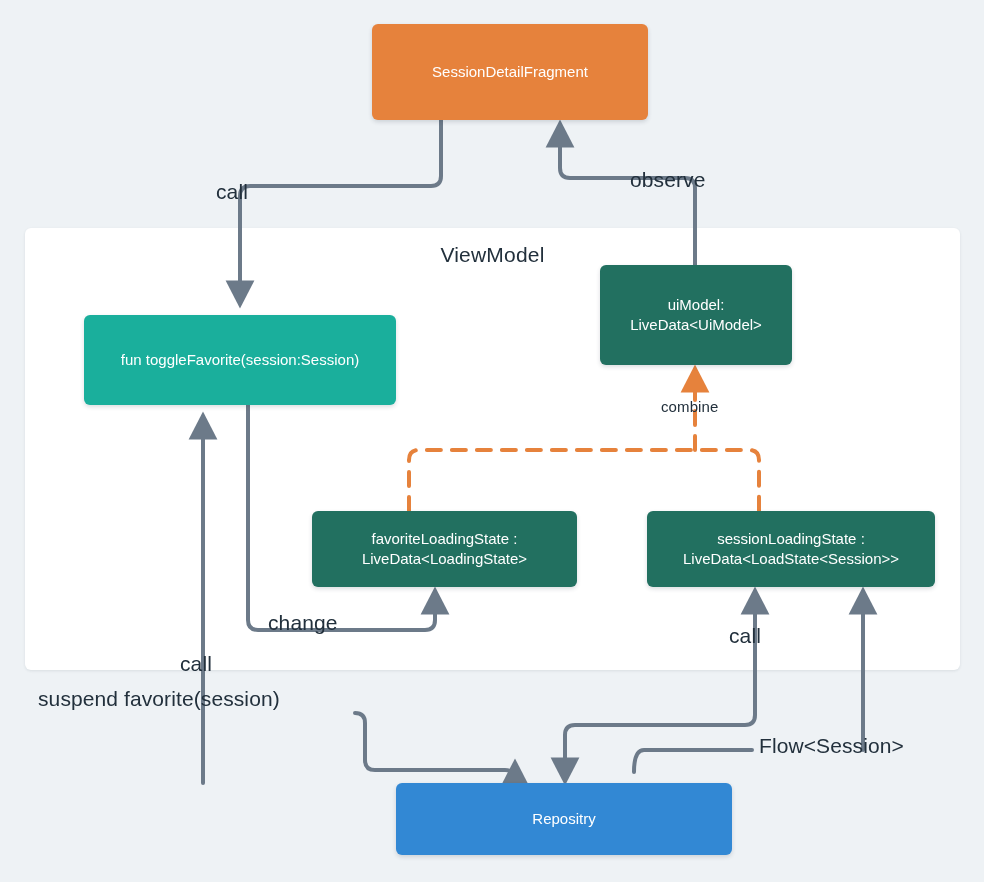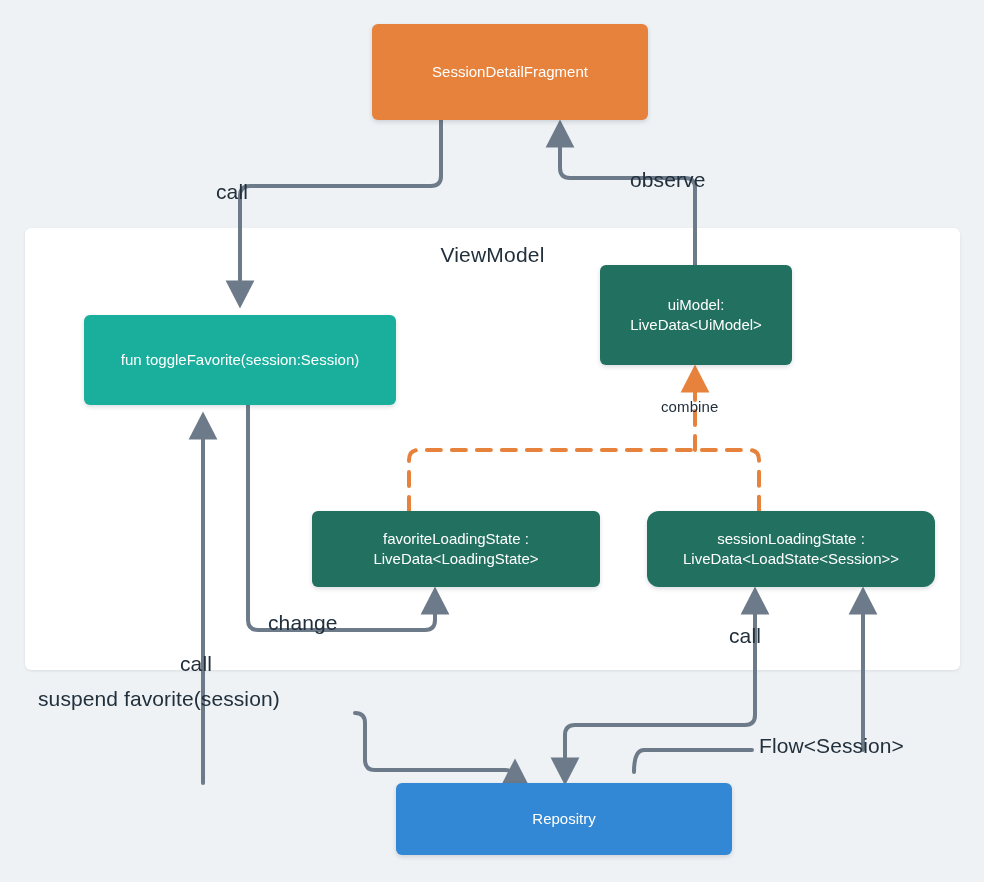--- a/index.html
+++ b/index.html
@@ -80,33 +80,32 @@
     left: 600px;
     top: 265px;
     width: 192px;
     height: 100px;
     background: #227060;
     font-size: 15px;
   }
   .node-favstate {
     left: 312px;
     top: 511px;
-    width: 288px;
+    width: 265px;
     height: 76px;
     background: #227060;
     font-size: 15px;
   }
   .node-sessionstate {
     left: 647px;
     top: 511px;
     width: 288px;
     height: 76px;
     background: #227060;
     font-size: 15px;
-    border-radius: 12px;
   }
   .node-repo {
     left: 396px;
     top: 783px;
     width: 336px;
     height: 72px;
     background: #3288d4;
     font-size: 15px;
   }
   .edge-label {

